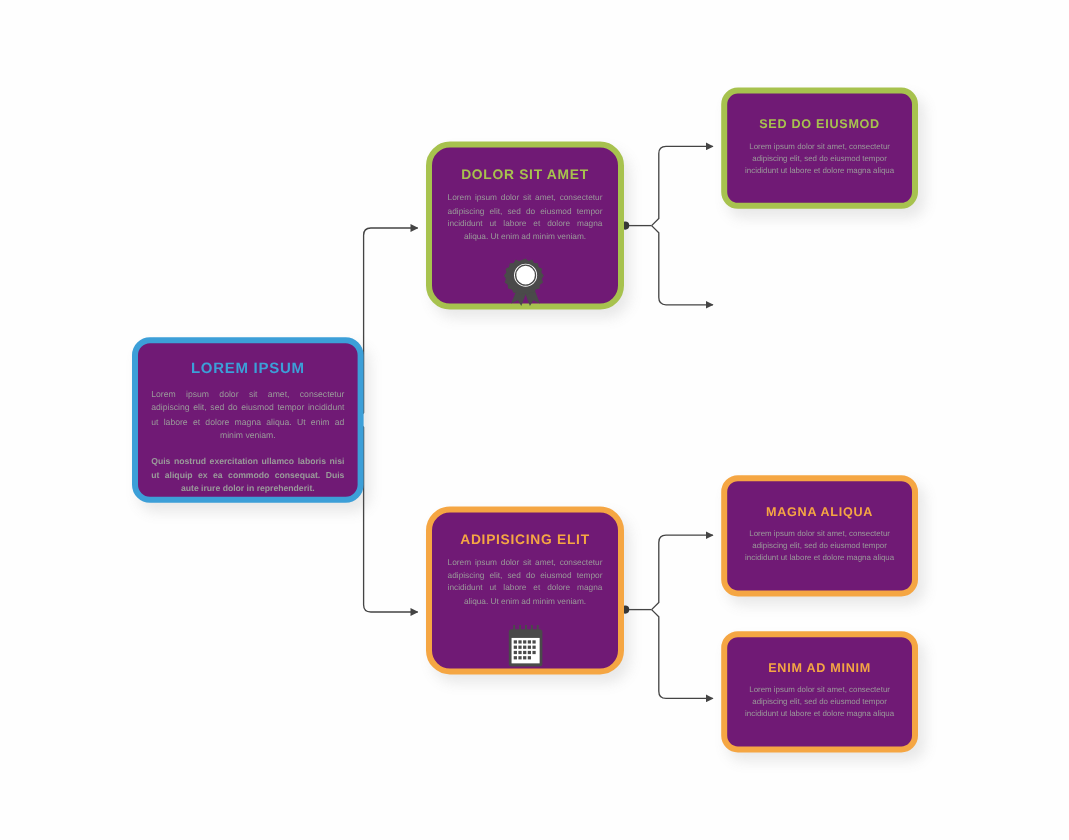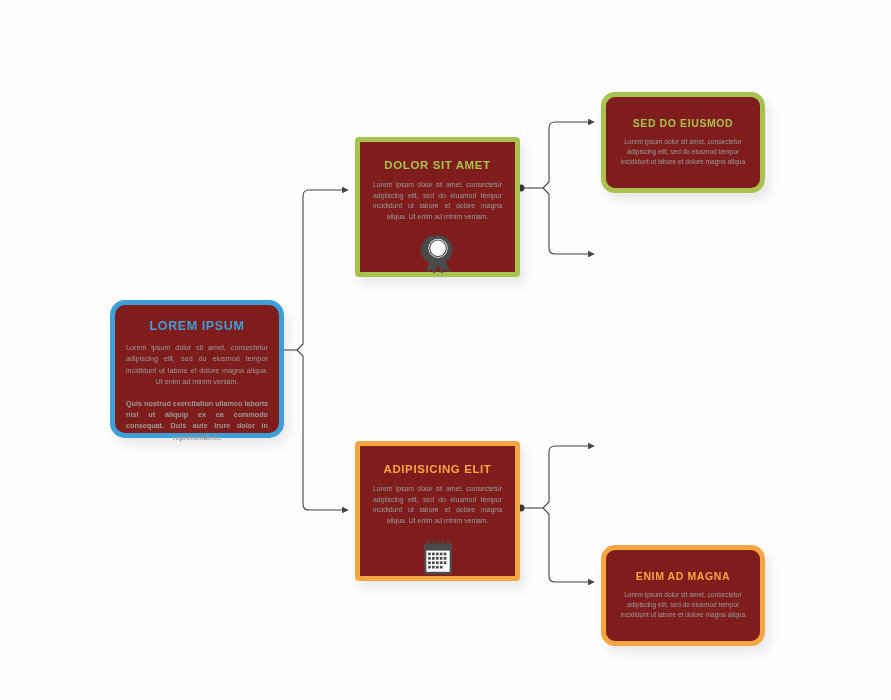--- a/index.html
+++ b/index.html
@@ -10,60 +10,59 @@
   }
   #stage{position:relative;width:891px;height:700px;background:#fefefe;}
 
   
   #wires{position:absolute;left:0;top:0;width:891px;height:700px;z-index:1;}
 
   
   .card{
     position:absolute;
     box-sizing:border-box;
-    background:#7f1d1d;
+    background:#701a75;
     border-style:solid;
     border-radius:14px;
     z-index:2;
     display:flex;
     flex-direction:column;
     align-items:center;
     box-shadow:5px 7px 11px rgba(120,120,120,.16);
-    margin-top:19px;
   }
   .card .title{
     font-weight:bold;
     letter-spacing:.6px;
     text-align:center;
     width:100%;
   }
   .card .body{
     color:#9a9a9a;
     text-align:center;
     width:100%;
   }
 
   
   .card.primary{
-    left:110px; top:281px; width:174px; height:138px;
+    left:110px; top:281px; width:193px; height:138px;
     border-width:5px; border-color:#3c9fd8; border-radius:15px;
     padding:14px 11px 10px 11px;
     justify-content:space-between;
   }
   .card.primary .title{color:#3c9fd8;font-size:12.5px;margin-bottom:9px;}
   .card.primary .body{
     font-size:7.2px;line-height:11.4px;text-align:justify;
     text-align-last:center;
   }
   .card.primary .body + .body{margin-top:10px;font-weight:bold;}
 
   
   .card.branch{
     left:355px; width:165px; height:140px;
-    border-width:5px; border-radius:4px;
+    border-width:5px; border-radius:20px;
     padding:17px 13px 10px 13px;
   }
   .card.branch.green{top:118px;border-color:#a6c košt;}
   .card.branch.green{border-color:#a7c24e;}
   .card.branch.orange{top:422px;border-color:#f5a643;}
   .card.branch .title{font-size:11.5px;margin-bottom:9px;}
   .card.branch.green .title{color:#a7c24e;}
   .card.branch.orange .title{color:#f5a643;}
   .card.branch .body{font-size:6.9px;line-height:10.6px;text-align:justify;text-align-last:center;}
   .card.branch .icon-wrap{
@@ -189,19 +188,23 @@
       </svg>
     </div>
   </div>
 
   <div class="card leaf green" id="leaf-0">
     <div class="title">SED DO EIUSMOD</div>
     <div class="body">Lorem ipsum dolor sit amet, consectetur adipiscing elit, sed do eiusmod tempor incididunt ut labore et dolore magna aliqua</div>
   </div>
 
 
+  <div class="card leaf orange" id="leaf-2">
+    <div class="title">MAGNA ALIQUA</div>
+    <div class="body">Lorem ipsum dolor sit amet, consectetur adipiscing elit, sed do eiusmod tempor incididunt ut labore et dolore magna aliqua</div>
+  </div>
 
   <div class="card leaf orange" id="leaf-3">
-    <div class="title">ENIM AD MAGNA</div>
+    <div class="title">ENIM AD MINIM</div>
     <div class="body">Lorem ipsum dolor sit amet, consectetur adipiscing elit, sed do eiusmod tempor incididunt ut labore et dolore magna aliqua</div>
   </div>
 
 </div>
 
 </body></html>

